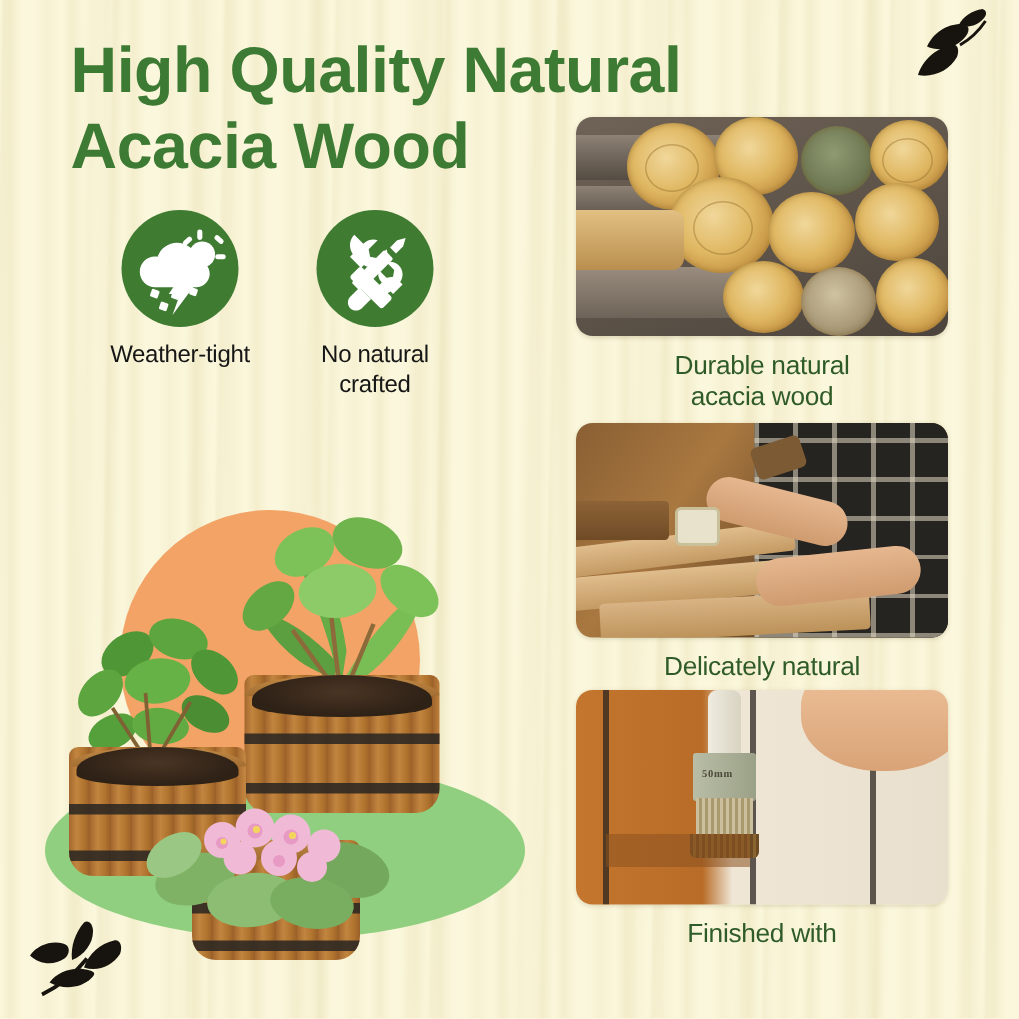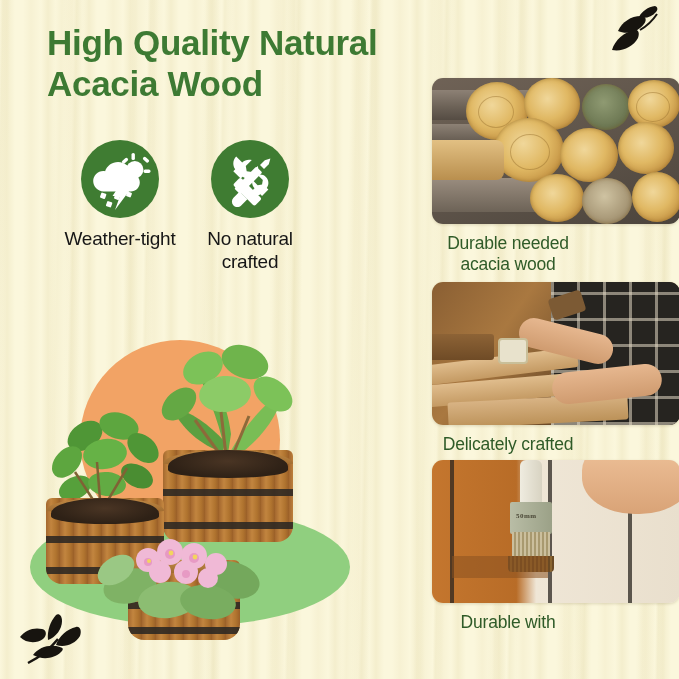--- a/index.html
+++ b/index.html
@@ -34,37 +34,37 @@
         rgba(228,219,174,0.0) 11px,
         rgba(228,219,174,0.0) 55px,
         rgba(232,223,180,0.30) 62px,
         rgba(228,219,174,0.0) 74px);
     opacity:.8;pointer-events:none;
   }
 
   
   .headline{
     position:absolute;left:47px;top:22px;width:420px;
-    color:#3d7a33;font-size:35px;line-height:1.18;
+    color:#3d7a33;font-size:43px;line-height:1.18;
     font-weight:700;letter-spacing:-0.3px;
   }
   .headline .l2{display:block;}
 
   
   .features{position:absolute;left:55px;top:140px;width:300px;}
   .feature{position:absolute;top:0;width:130px;text-align:center;}
   .feature.f1{left:0;}
   .feature.f2{left:130px;}
   .badge{
     width:78px;height:78px;border-radius:50%;
     background:#3f7c32;margin:0 auto;position:relative;
   }
   .badge svg{position:absolute;left:0;top:0;}
   .feature-label{
-    margin-top:9px;color:#161616;font-size:19px;line-height:1.22;
+    margin-top:9px;color:#161616;font-size:16px;line-height:1.22;
     letter-spacing:-0.2px;
   }
 
   
   .hero{position:absolute;left:18px;top:330px;width:350px;height:330px;}
   .hero-orange{
     position:absolute;left:62px;top:10px;width:200px;height:200px;
     border-radius:50%;background:#f2a365;
   }
   .hero-green{
@@ -93,21 +93,20 @@
     position:absolute;left:0;top:0;width:100%;height:16%;
     background:linear-gradient(180deg,#c08a46,#a16c30);
     border-radius:50%/90% 90% 10% 10%;
   }
 
   
   .card{position:absolute;left:384px;width:248px;}
   .photo{
     width:248px;border-radius:11px;overflow:hidden;position:relative;
     box-shadow:0 1px 3px rgba(90,70,30,.18);
-    margin-left:48px;
   }
   .photo .ph-inner{position:absolute;inset:0;}
   .caption{
     margin-top:9px;text-align:center;color:#2f5b28;
     font-size:17.5px;line-height:1.2;letter-spacing:-0.2px;
   }
   .card1{top:78px;} .card1 .photo{height:146px;}
   .card2{top:282px;} .card2 .photo{height:143px;}
   .card3{top:460px;} .card3 .photo{height:143px;}
 
@@ -329,61 +328,61 @@
         <div class="log-round" style="left:98px;top:96px;width:54px;height:48px;"></div>
         <div class="log-round" style="left:150px;top:100px;width:50px;height:46px;background:radial-gradient(circle at 45% 40%,#cfc3a2 0%,#a89877 60%,#7d7055 100%);"></div>
         <div class="log-round" style="left:200px;top:94px;width:50px;height:50px;"></div>
         <div class="log-ring" style="left:46px;top:18px;width:34px;height:30px;"></div>
         <div class="log-ring" style="left:78px;top:56px;width:38px;height:34px;"></div>
         <div class="log-ring" style="left:204px;top:14px;width:32px;height:28px;"></div>
         <div class="log-bar" style="left:-6px;top:62px;width:78px;height:40px;background:linear-gradient(180deg,#e2c083,#b98f4e);border-radius:0 8px 8px 0;"></div>
       </div>
     </div>
     <div class="caption">
-      <span>Durable needed</span><br>
+      <span>Durable natural</span><br>
       <span>acacia wood</span>
     </div>
   </div>
 
   <div class="card card2">
     <div class="photo craft">
       <div class="ph-inner">
         <div class="plaid"></div>
         <div class="plank" style="left:-4px;top:74px;width:150px;height:20px;transform:rotate(-7deg);"></div>
         <div class="plank" style="left:-4px;top:96px;width:170px;height:22px;transform:rotate(-5deg);"></div>
         <div class="plank" style="left:16px;top:116px;width:180px;height:26px;transform:rotate(-3deg);background:linear-gradient(180deg,#d8b384,#bc9259);"></div>
         <div class="plank" style="left:-8px;top:52px;width:70px;height:26px;background:linear-gradient(180deg,#8d6336,#6f4b26);"></div>
         <div class="arm" style="left:86px;top:44px;width:96px;height:30px;transform:rotate(14deg);"></div>
         <div class="arm" style="left:120px;top:86px;width:110px;height:32px;transform:rotate(-6deg);"></div>
         <div class="tape" style="left:66px;top:56px;width:26px;height:22px;"></div>
         <div style="position:absolute;left:118px;top:12px;width:34px;height:22px;border-radius:4px;background:#7c5a34;transform:rotate(-18deg);"></div>
       </div>
     </div>
     <div class="caption">
-      <span>Delicately crafted</span>
+      <span>Delicately natural</span>
     </div>
   </div>
 
   <div class="card card3">
     <div class="photo oil">
       <div class="ph-inner">
         <div class="deck-gap" style="left:18px;"></div>
         <div class="deck-gap" style="left:116px;"></div>
         <div class="deck-gap" style="left:196px;"></div>
         <div class="hand" style="left:150px;top:-22px;width:110px;height:76px;"></div>
         <div class="brush-handle" style="left:88px;top:0px;width:22px;height:50px;"></div>
         <div class="brush-ferrule" style="left:78px;top:42px;width:42px;height:32px;"></div>
         <div class="brush-label" style="left:84px;top:52px;">50mm</div>
         <div class="bristles" style="left:80px;top:72px;width:38px;height:26px;"></div>
         <div class="bristle-tip" style="left:76px;top:96px;width:46px;height:16px;border-radius:0 0 4px 4px;"></div>
         <div style="position:absolute;left:20px;top:96px;width:96px;height:22px;background:#8a5220;opacity:.55;"></div>
       </div>
     </div>
     <div class="caption">
-      <span>Durable with</span><br>
+      <span>Finished with</span><br>
     </div>
   </div>
 
   <svg class="leaf-deco leaf-tr" width="72" height="56" viewBox="0 0 72 56">
     <g fill="#17140f">
       <path d="M60 4c-7 1-13 5-16 11 6 2 13 0 17-5 2-2 2-5-1-6z"></path>
       <path d="M46 14c-10 0-19 6-23 15 9 4 20 1 26-7 3-4 2-8-3-8z"></path>
       <path d="M40 28c-11 2-20 10-23 20 10 2 21-3 26-12 2-5-0-9-3-8z"></path>
       <path d="M62 12c-4 6-10 12-17 16" stroke="#17140f" stroke-width="2" fill="none"></path>
     </g>

